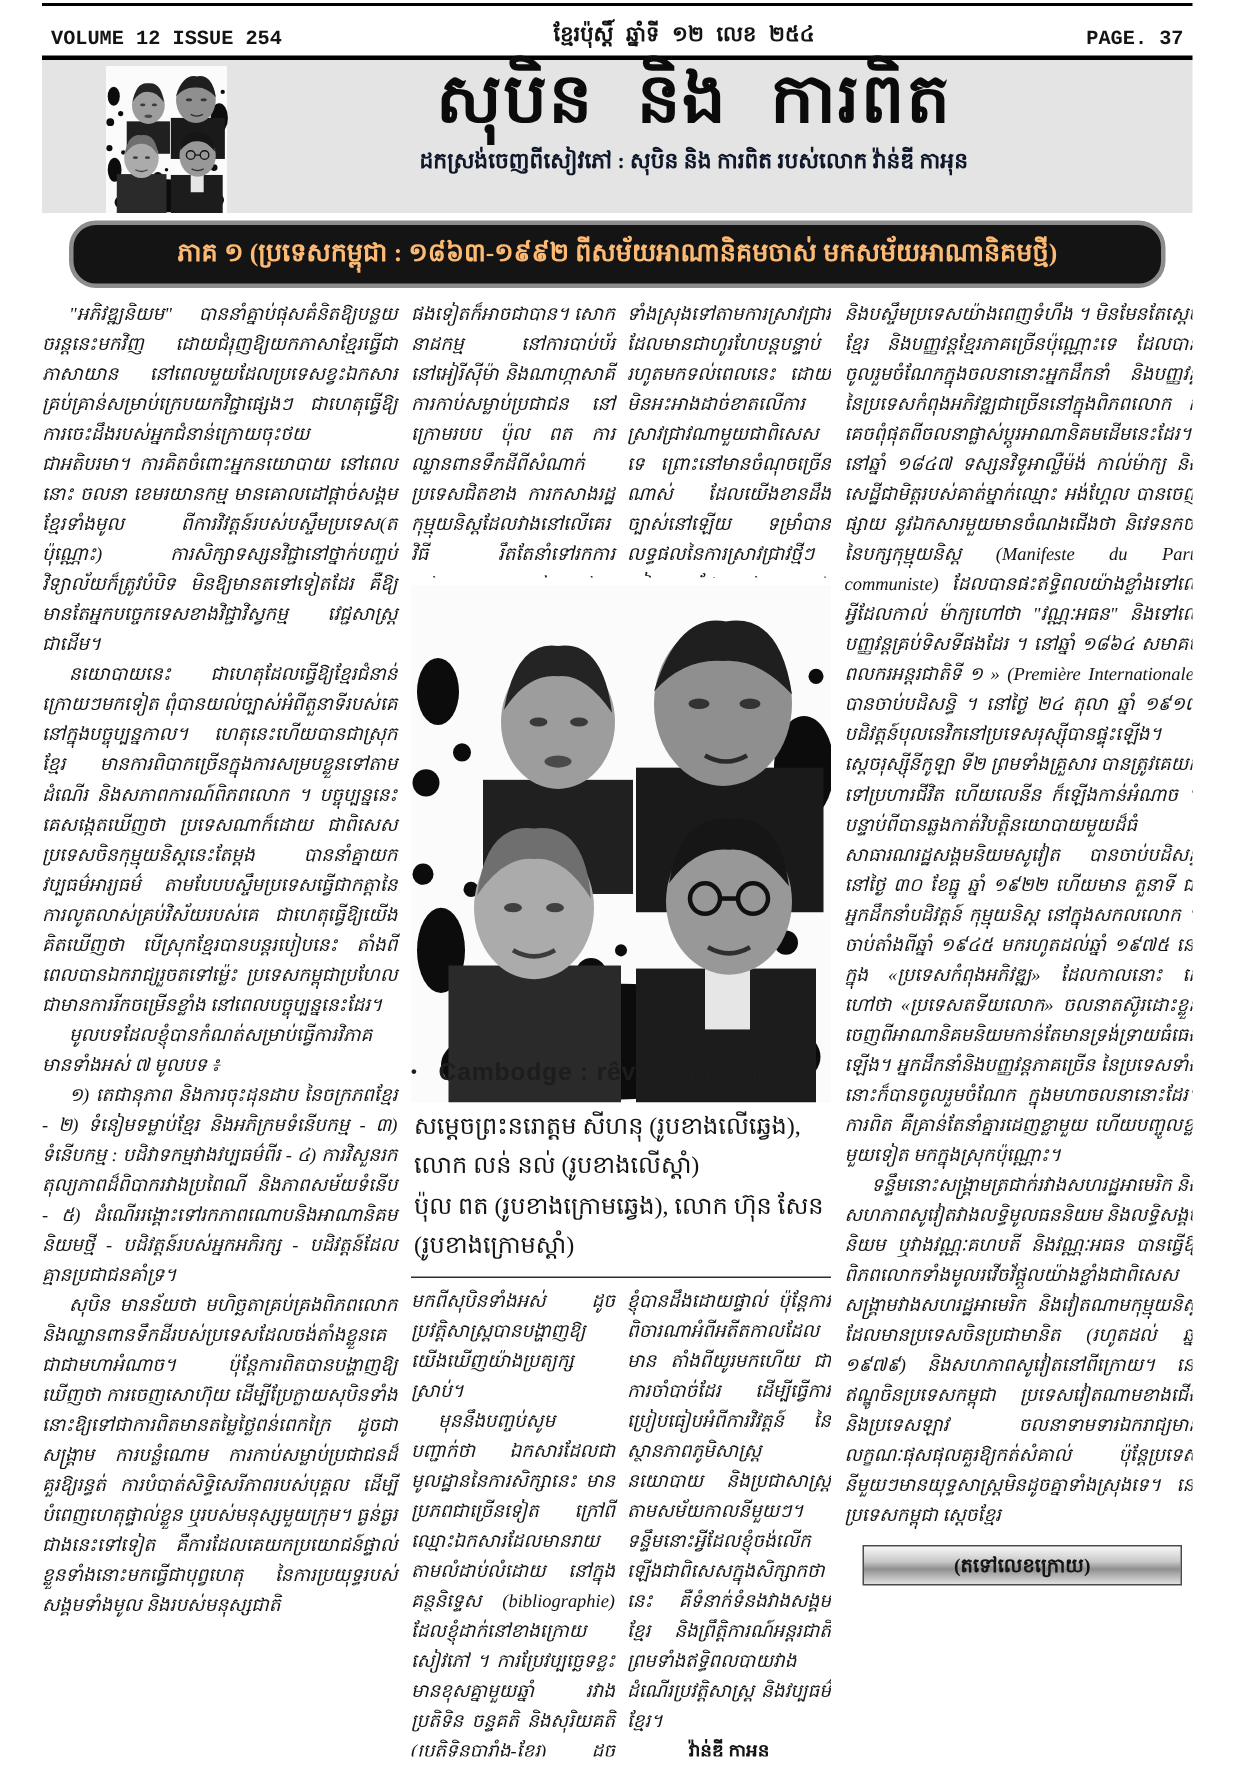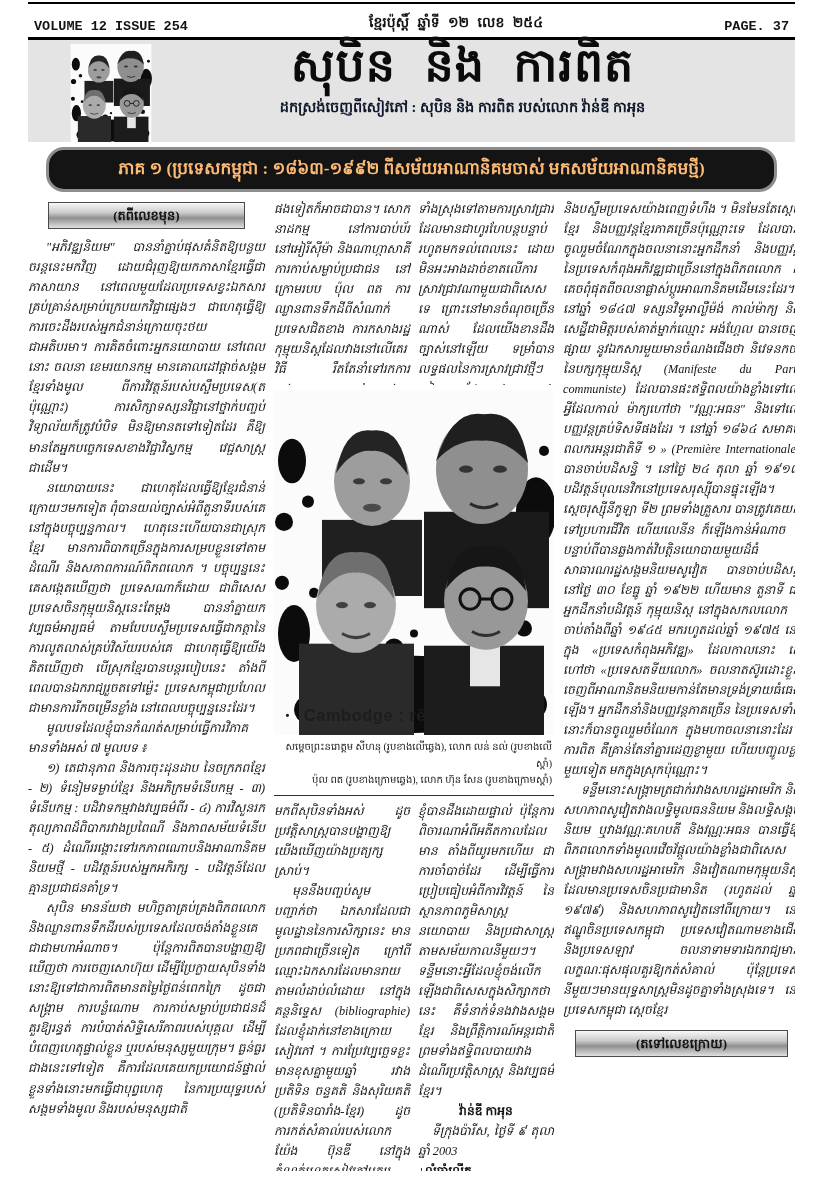--- a/index.html
+++ b/index.html
@@ -41,25 +41,25 @@
   .cont-box{background:linear-gradient(#f8f8f8,#c9c9c9 40%,#8f8f8f 60%,#e0e0e0);
             border:1px solid #4a4a4a;text-align:center;font-weight:bold;font-style:normal;
             padding:2px 0;font-size:13px;}
   .cont-prev{margin:3px 20px 8px 20px;}
   .cont-next{margin:10px 12px 0 12px;}
 
   
   figure{margin:5px 0 0 0;}
   .photo{width:280px;height:345px;position:relative;background:#fdfdfd;}
   .photo svg{display:block;width:100%;height:100%;}
-  .photo-label{position:absolute;left:0;right:0;bottom:6px;text-align:center;
+  .photo-label{position:absolute;left:0;right:0;bottom:6px;
                font-family:"Liberation Sans","DejaVu Sans",sans-serif;
                font-weight:bold;font-style:normal;font-size:16.5px;color:#1d1d1d;letter-spacing:.5px;}
   .photo-label .dot{font-size:11px;vertical-align:2px;margin-right:14px;}
-  figcaption{font-size:10px;line-height:1.65;text-align:right;font-style:normal;
+  figcaption{font-size:16px;line-height:1.65;text-align:left;font-style:normal;
              padding:4px 2px 6px 2px;border-bottom:1.5px solid #2e2e2e;}
 
   .signature{font-weight:bold;text-align:center;text-indent:0;font-style:normal;}
   .dateline{text-indent:14px;}
   .subhead{font-weight:bold;text-indent:0;font-style:normal;}
 </style>
 </head>
 <body>
 
 <svg width="0" height="0" style="position:absolute" aria-hidden="true">
@@ -147,21 +147,20 @@
       <div class="mast-title">សុបិន និង ការពិត</div>
       <div class="mast-sub">ដកស្រង់ចេញពីសៀវភៅ : សុបិន និង ការពិត របស់លោក វ៉ាន់ឌី កាអុន</div>
     </div>
   </div>
 
   <div class="banner">ភាគ ១ (ប្រទេសកម្ពុជា : ១៨៦៣-១៩៩២ ពីសម័យអាណានិគមចាស់ មកសម័យអាណានិគមថ្មី)</div>
 
   <div class="body-cols">
 
     <div class="colw">
-      <div class="cont-box cont-prev">(តពីលេខមុន)</div>
       <p>"អភិវឌ្ឍនិយម" បាននាំគ្នាប់ផុសគំនិតឱ្យបន្លយចរន្តនេះមកវិញ ដោយជំរុញឱ្យយកភាសាខ្មែរធ្វើជាភាសាយាន នៅពេលមួយដែលប្រទេសខ្វះឯកសារគ្រប់គ្រាន់សម្រាប់ក្រេបយកវិជ្ជាផ្សេងៗ ជាហេតុធ្វើឱ្យការចេះដឹងរបស់អ្នកជំនាន់ក្រោយចុះថយជាអតិបរមា។ ការគិតចំពោះអ្នកនយោបាយ នៅពេលនោះ ចលនា ខេមរយានកម្ម មានគោលដៅផ្ដាច់សង្គមខ្មែរទាំងមូល ពីការវិវត្តន៍របស់បស្ចឹមប្រទេស(តប៉ុណ្ណោះ) ការសិក្សាទស្សនវិជ្ជានៅថ្នាក់បញ្ចប់វិទ្យាល័យក៏ត្រូវបំបិទ មិនឱ្យមានតទៅទៀតដែរ គឺឱ្យមានតែអ្នកបច្ចេកទេសខាងវិជ្ជាវិស្វកម្ម វេជ្ជសាស្ត្រជាដើម។</p>
       <p>នយោបាយនេះ ជាហេតុដែលធ្វើឱ្យខ្មែរជំនាន់ក្រោយៗមកទៀត ពុំបានយល់ច្បាស់អំពីតួនាទីរបស់គេ នៅក្នុងបច្ចុប្បន្នកាល។ ហេតុនេះហើយបានជាស្រុកខ្មែរ មានការពិបាកច្រើនក្នុងការសម្របខ្លួនទៅតាមដំណើរ និងសភាពការណ៍ពិភពលោក ។ បច្ចុប្បន្ននេះគេសង្កេតឃើញថា ប្រទេសណាក៏ដោយ ជាពិសេសប្រទេសចិនកុម្មុយនិស្ដនេះតែម្ដង បាននាំគ្នាយកវប្បធម៌អារ្យធម៌ តាមបែបបស្ចឹមប្រទេសធ្វើជាកត្តានៃការលូតលាស់គ្រប់វិស័យរបស់គេ ជាហេតុធ្វើឱ្យយើងគិតឃើញថា បើស្រុកខ្មែរបានបន្តរបៀបនេះ តាំងពីពេលបានឯករាជ្យរួចតទៅម្ល៉េះ ប្រទេសកម្ពុជាប្រហែលជាមានការរីកចម្រើនខ្លាំង នៅពេលបច្ចុប្បន្ននេះដែរ។</p>
       <p>មូលបទដែលខ្ញុំបានកំណត់សម្រាប់ធ្វើការវិភាគមានទាំងអស់ ៧ មូលបទ ៖</p>
       <p>១) តេជានុភាព និងការចុះដុនដាប នៃចក្រភពខ្មែរ - ២) ទំនៀមទម្លាប់ខ្មែរ និងអភិក្រមទំនើបកម្ម - ៣) ទំនើបកម្ម : បដិវាទកម្មវាងវប្បធម៌ពីរ - ៤) ការវិសួនរកតុល្យភាពដ៏ពិបាករវាងប្រពៃណី និងភាពសម័យទំនើប - ៥) ដំណើររង្គោះទៅរកភាពណោបនិងអាណានិគមនិយមថ្មី - បដិវត្តន៍របស់អ្នកអភិរក្ស - បដិវត្តន៍ដែលគ្មានប្រជាជនគាំទ្រ។</p>
       <p>សុបិន មានន័យថា មហិច្ឆតាគ្រប់គ្រងពិភពលោក និងឈ្លានពានទឹកដីរបស់ប្រទេសដែលចង់តាំងខ្លួនគេជាជាមហាអំណាច។ ប៉ុន្តែការពិតបានបង្ហាញឱ្យឃើញថា ការចេញសោហ៊ុយ ដើម្បីប្រែក្លាយសុបិនទាំងនោះឱ្យទៅជាការពិតមានតម្លៃថ្លៃពន់ពេកក្រៃ ដូចជាសង្គ្រាម ការបន្លំណោម ការកាប់សម្លាប់ប្រជាជនដ៏គួរឱ្យរន្ធត់ ការបំបាត់សិទ្ធិសេរីភាពរបស់បុគ្គល ដើម្បីបំពេញហេតុផ្ទាល់ខ្លួន ឬរបស់មនុស្សមួយក្រុម។ ធ្ងន់ធ្ងរជាងនេះទៅទៀត គឺការដែលគេយកប្រយោជន៍ផ្ទាល់ខ្លួនទាំងនោះមកធ្វើជាបុព្វហេតុ នៃការប្រយុទ្ធរបស់សង្គមទាំងមូល និងរបស់មនុស្សជាតិ</p>
     </div>
 
     <div class="mid">
       <div class="mid-top">
         <div class="subcol">

